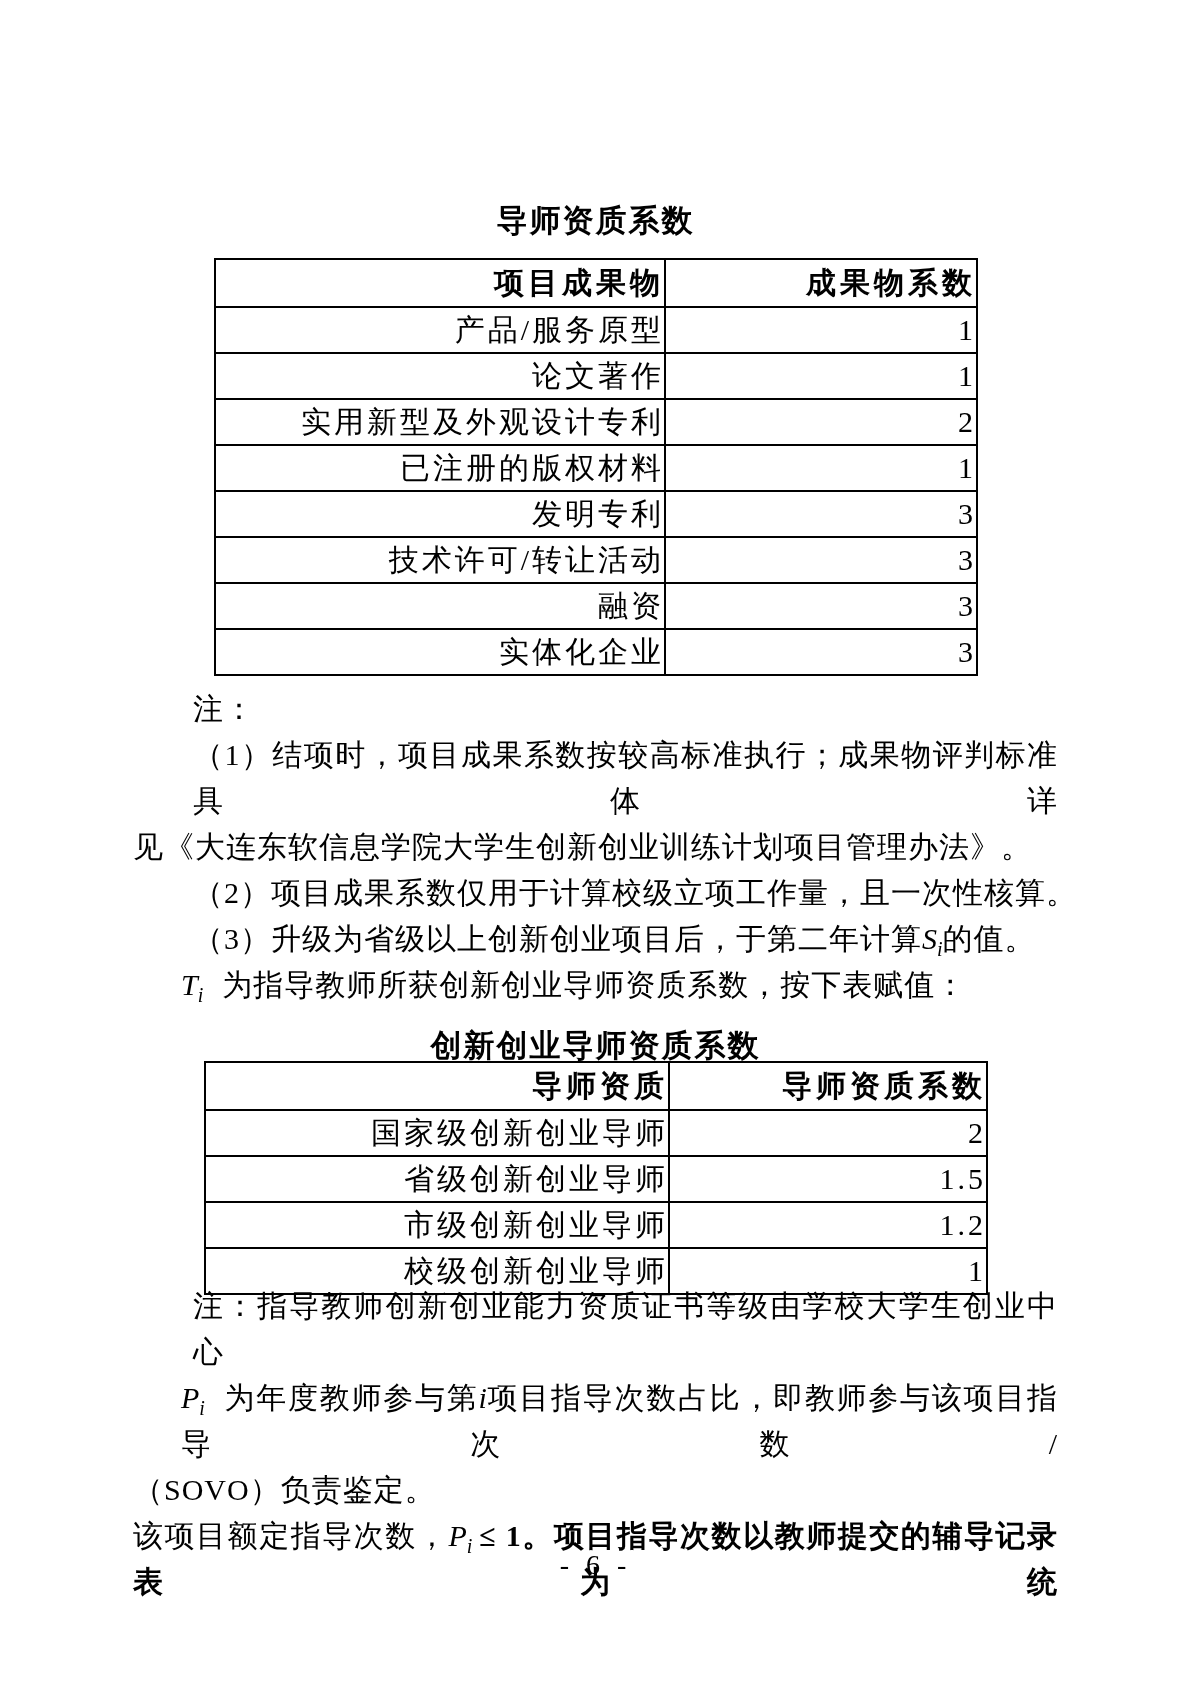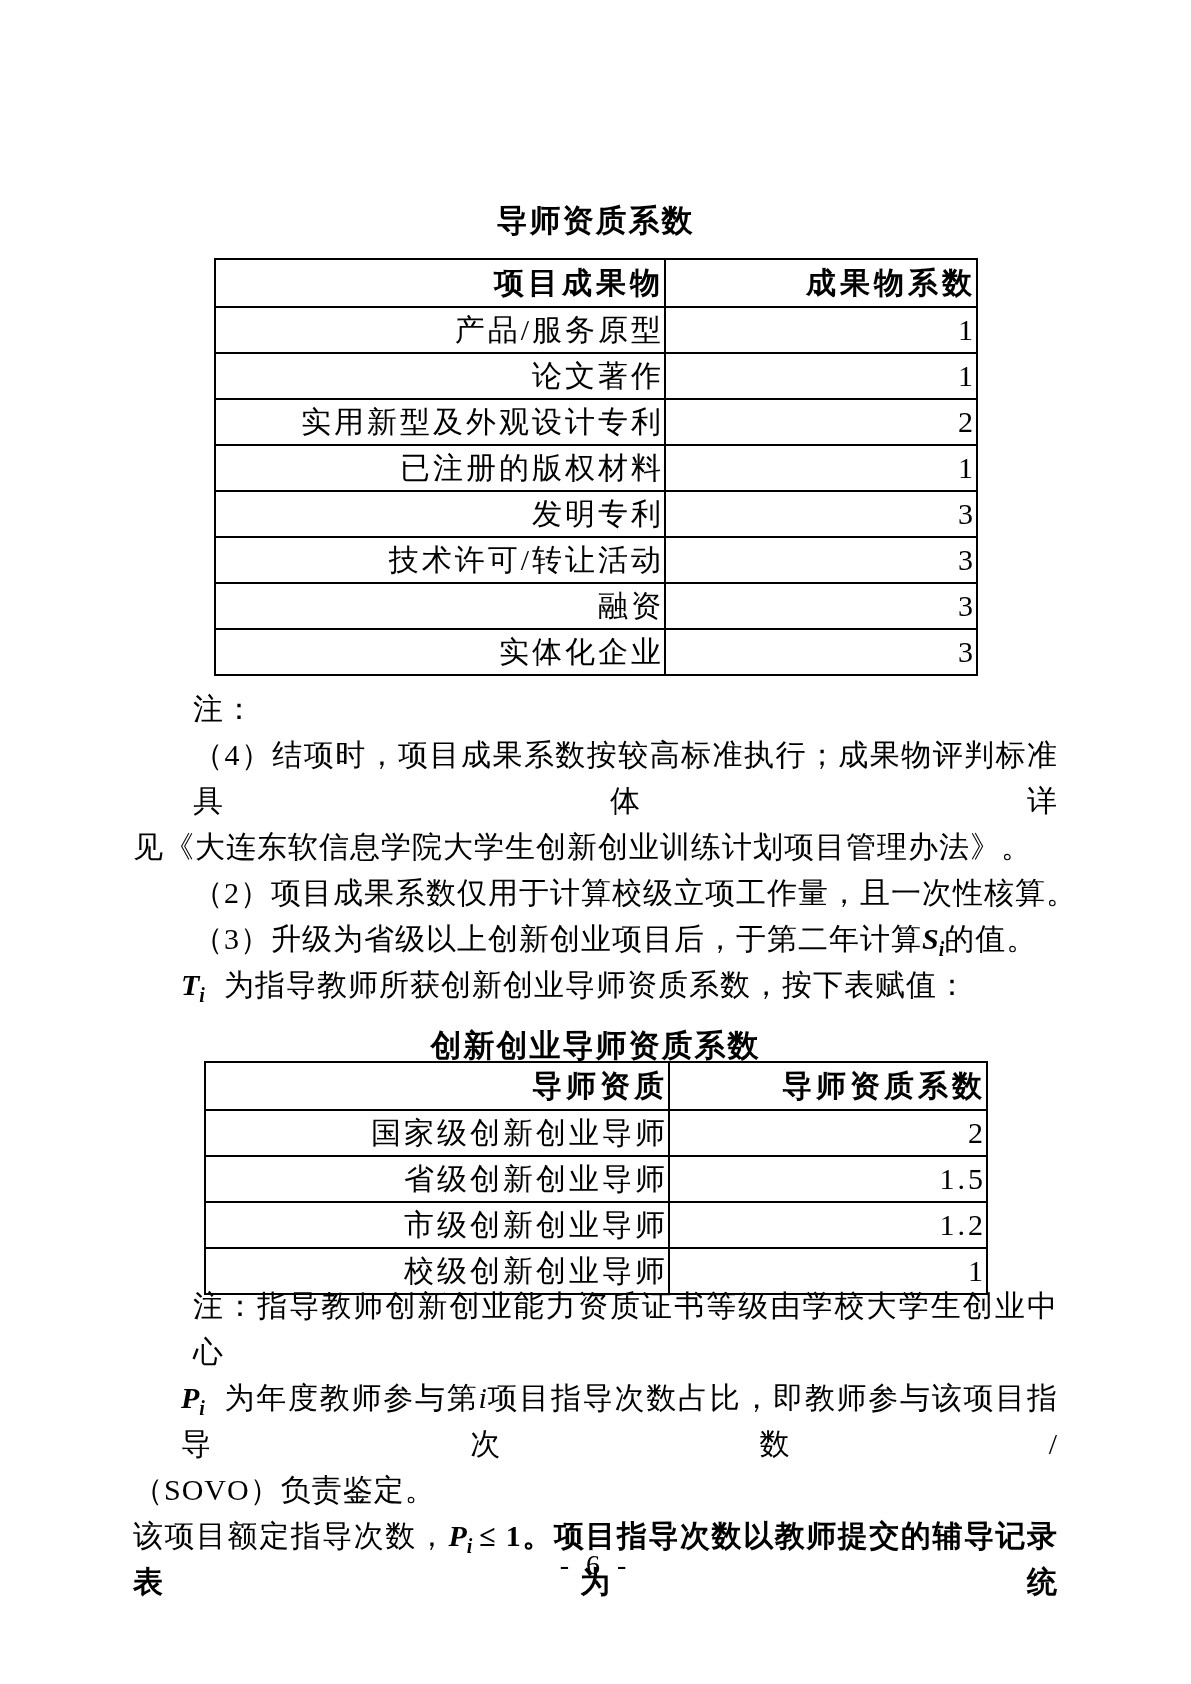--- a/index.html
+++ b/index.html
@@ -36,21 +36,21 @@
     position:absolute; left:133px; width:925px;
     font-size:30px; line-height:46px; letter-spacing:1px;
   }
   #notes1 { top:676px; padding-top:10px; }
   #notes2 { top:1267px; padding-top:16px; }
   .line { display:block; white-space:nowrap; }
   .line.wrapfill { white-space:normal; text-align:justify; text-align-last:justify; }
   .indent { padding-left:60px; }
   .indent-sm { padding-left:48px; }
 
-  .formula { font-family:"Liberation Serif","DejaVu Serif",serif; font-style:italic; font-weight:bold; letter-spacing:0; }
+  .formula { font-family:"Liberation Serif","DejaVu Serif",serif; font-style:italic; font-weight:normal; letter-spacing:0; }
   .formula sub { font-size:20px; font-style:italic; line-height:0; }
   .var-i { font-style:italic; letter-spacing:0; }
   .op-gap { margin-left:7px;font-weight:bold; }
   .gap-l { margin-left:19px; }
 
   #page-number {
     position:absolute; top:1542px; left:0; width:100%;
     text-align:center; font-size:28px; letter-spacing:5px; line-height:46px;
   }
 </style>
@@ -99,21 +99,21 @@
   </tr>
   <tr class="data">
     <td>实体化企业</td>
     <td>3</td>
   </tr>
 </tbody>
   </table>
 
 <div id="notes1" class="notes">
   <span class="line indent">注：</span>
-  <span class="line indent wrapfill">（4）结项时，项目成果系数按较高标准执行；成果物评判标准具体详</span>
+  <span class="line indent wrapfill">（1）结项时，项目成果系数按较高标准执行；成果物评判标准具体详</span>
   <span class="line">见《大连东软信息学院大学生创新创业训练计划项目管理办法》。</span>
   <span class="line indent">（2）项目成果系数仅用于计算校级立项工作量，且一次性核算。</span>
   <span class="line indent"><span>（3）升级为省级以上创新创业项目后，于第二年计算</span><span class="formula"><span>S</span><sub>i</sub></span><span>的值。</span></span>
   <span class="line indent-sm"><span class="formula"><span>T</span><sub>i</sub></span><span class="gap-l">为指导教师所获创新创业导师资质系数，按下表赋值：</span></span>
 </div>
 
 <div id="title2" class="doc-title">创新创业导师资质系数</div>
 
 <table id="table2" class="coef-table">
   <colgroup>

